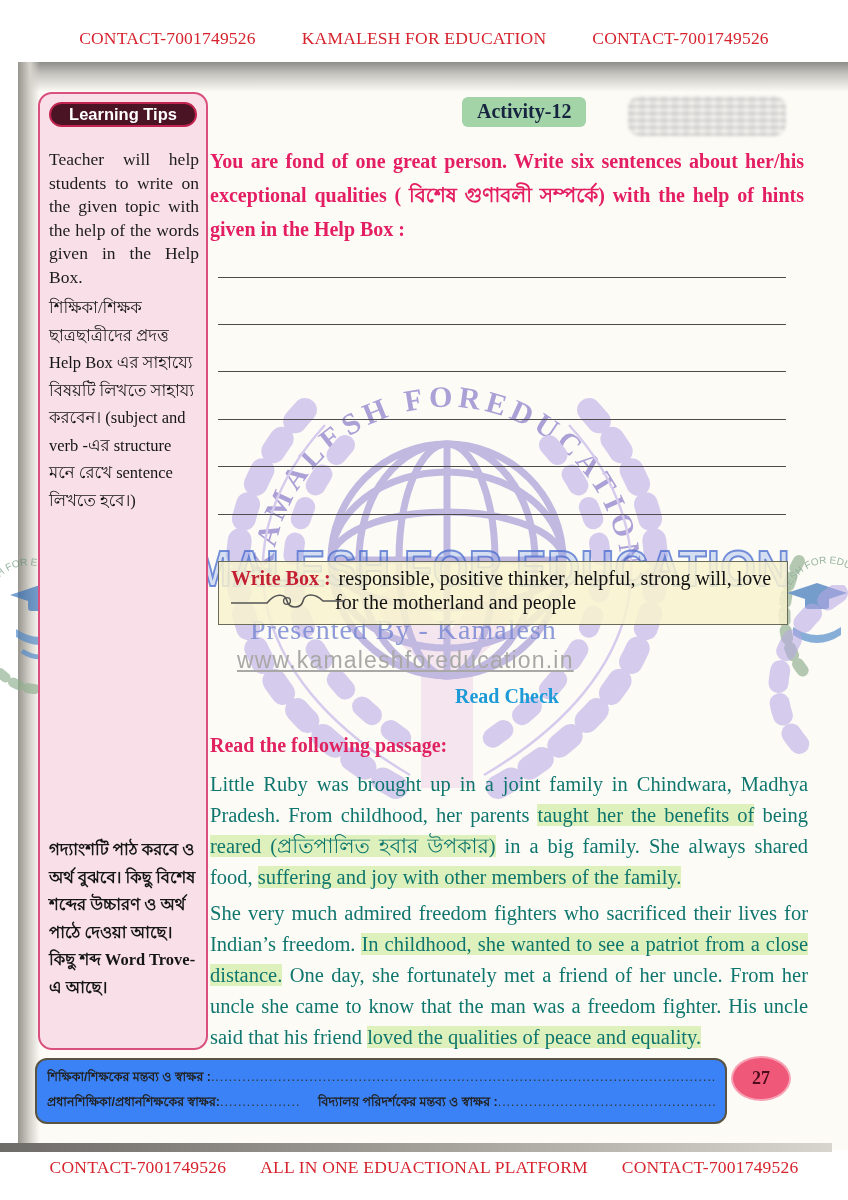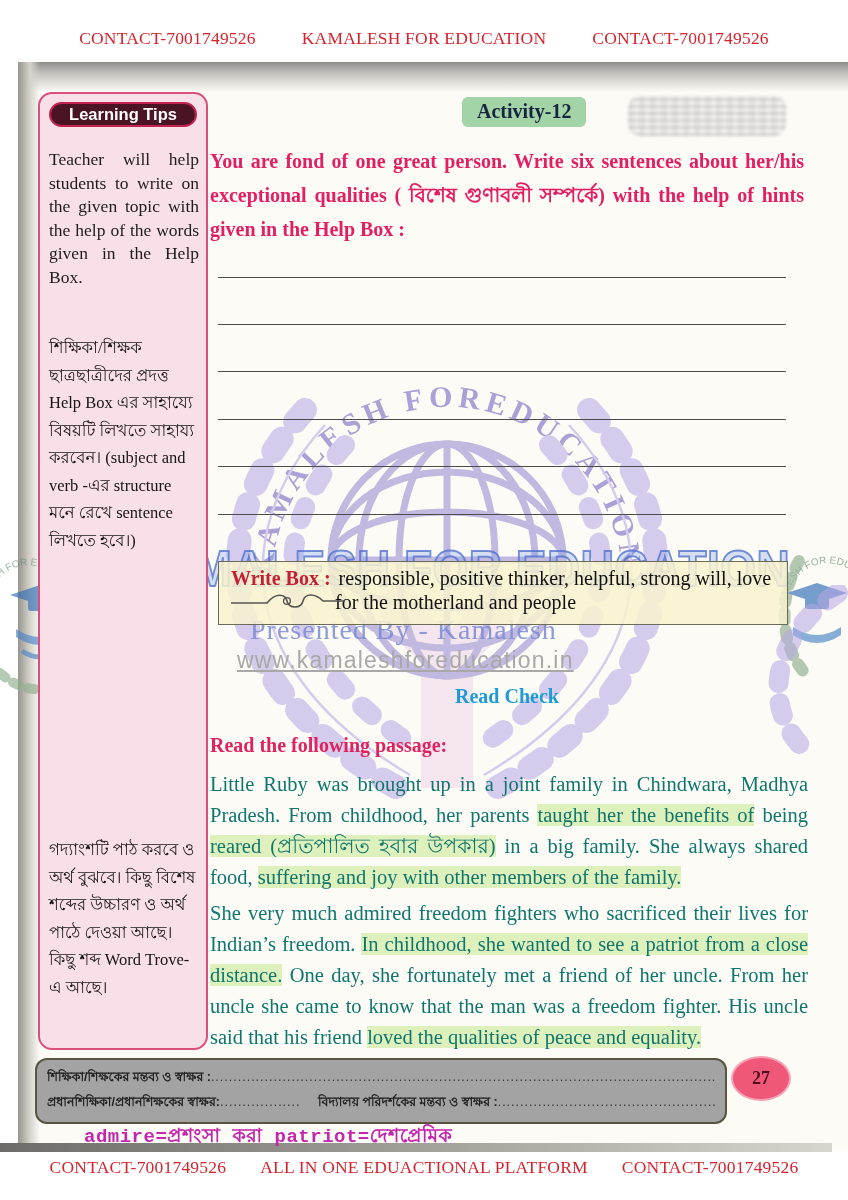--- a/index.html
+++ b/index.html
@@ -36,23 +36,23 @@
   }
   .tips-pill {
     position:absolute; top:8px; left:9px; right:9px; height:25px;
     background:#4a1425; border:2px solid #c2244f; border-radius:18px;
     color:#ffffff; font-family:"Liberation Sans", sans-serif; font-weight:bold;
     font-size:16.5px; display:flex; align-items:center; justify-content:center;
   }
   .tips-eng { position:absolute; top:54px; left:9px; right:7px;
     font-size:17.5px; line-height:23.5px; color:#1c1c1c; text-align:justify; }
   .tips-bn1 { position:absolute; top:200px; left:9px; right:7px;
-    font-size:16.5px; line-height:27.5px; color:#151515;margin-top:40px; }
+    font-size:16.5px; line-height:27.5px; color:#151515; }
   .tips-bn2 { position:absolute; top:742px; left:9px; right:7px;
-    font-size:16.5px; line-height:27.5px; color:#151515; }
+    font-size:16.5px; line-height:27.5px; color:#151515;font-weight:bold; }
 
   
   .activity-badge {
     position:absolute; left:448px; top:97px; padding:3px 15px 4px 15px;
     background:#a3d4a7; border-radius:6px; color:#16243f; font-weight:bold;
     font-size:20px; z-index:4;margin-left:14px;
   }
   .stamp-smudge {
     position:absolute; left:628px; top:96px; width:158px; height:40px;
     border-radius:12px; z-index:4; opacity:.55; filter:blur(1.4px);
@@ -104,21 +104,21 @@
     color:#e02360; font-weight:bold; font-size:20px; }
   .para { position:absolute; left:210px; width:598px; z-index:4;
     font-size:20.5px; line-height:31px; color:#0f766e; text-align:justify; }
   .para1 { top:769px; }
   .para2 { top:898px; }
   .para .hl { background:rgba(196,233,140,0.55); }
 
   
   .sign-box {
     position:absolute; left:35px; top:1058px; width:692px; height:66px;
-    background:#a3a3a3; border:2px solid #5a5442; border-radius:12px; z-index:6;
+    background:#3b82f6; border:2px solid #5a5442; border-radius:12px; z-index:6;
     font-family:"Liberation Sans", sans-serif; font-weight:bold; font-size:12.5px;
     color:#222; padding:8px 10px 4px 10px;
   }
   .sign-row { display:flex; align-items:baseline; white-space:nowrap; overflow:hidden; height:25px; }
   .sign-dots { flex:1; overflow:hidden; color:#333; font-weight:normal; letter-spacing:1px; }
   .sign-dots.short { flex:0 0 92px; }
   .sign-gap { margin-left:6px; }
   .page-badge {
     position:absolute; left:731px; top:1056px; width:60px; height:45px;
     background:#ef5878; border:2px solid #f7a2b4; border-radius:50%;
@@ -259,21 +259,20 @@
     <div class="sign-row">
       <span>প্রধানশিক্ষিকা/প্রধানশিক্ষকের স্বাক্ষর:</span>
       <span class="sign-dots short">..................</span>
       <span class="sign-gap">বিদ্যালয় পরিদর্শকের মন্তব্য ও স্বাক্ষর :</span>
       <span class="sign-dots">.......................................................................................................</span>
     </div>
   </div>
 
   <div class="page-badge">27</div>
 
-  <div class="word-meanings">admire=প্রশংসা করা patriot=দেশপ্রেমিক</div>
 
   <div class="bottom-footer">
     <span>CONTACT-7001749526</span>
     <span>ALL IN ONE EDUACTIONAL PLATFORM</span>
     <span>CONTACT-7001749526</span>
   </div>
 
 </div>
 
 </body></html>

